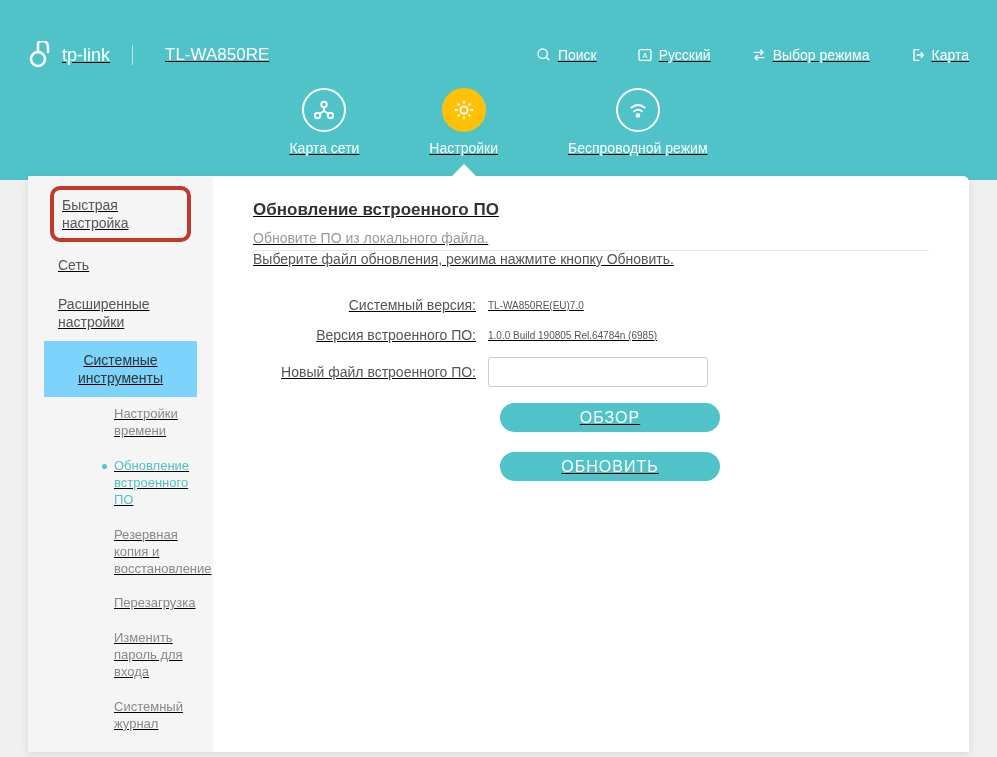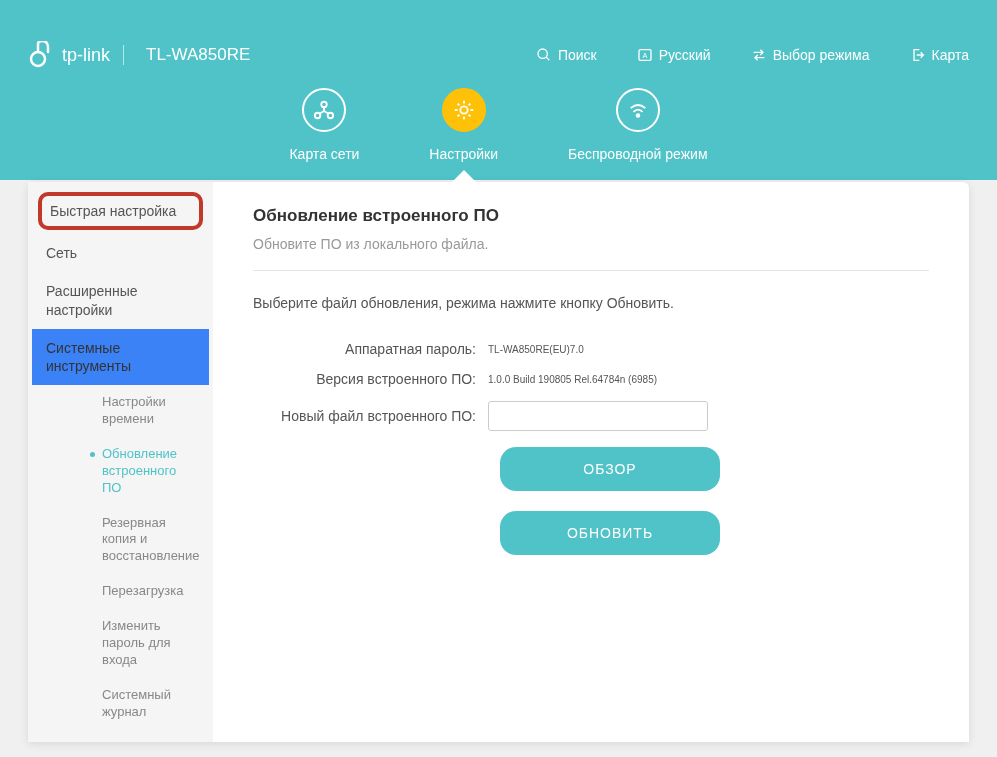--- a/index.html
+++ b/index.html
@@ -6,20 +6,21 @@
   body {
     font-family: Arial, "Helvetica Neue", sans-serif;
     background: linear-gradient(180deg, #4fc3c7 0%, #4fc3c7 180px, #f0f0f0 180px);
     width: 997px;
     height: 757px;
     overflow: hidden;
     position: relative;
   }
   .outer {
     padding: 30px 28px 0 28px;
+    text-decoration: underline;
   }
   .topbar {
     display: flex;
     align-items: center;
     justify-content: space-between;
     height: 50px;
     color: #fff;
   }
   .brand {
     display: flex;
@@ -32,22 +33,22 @@
     gap: 6px;
     font-size: 18px;
     font-weight: 500;
   }
   .logo-mark {
     width: 28px; height: 28px;
     position: relative;
   }
   .model {
     border-left: 1px solid rgba(255,255,255,0.6);
-    padding-left: 22px;
-    margin-left: 3px;
+    padding-left: 32px;
+    margin-left: 12px;
     font-size: 17px;
     font-weight: 400;
   }
   .top-actions {
     display: flex;
     gap: 40px;
     align-items: center;
     font-size: 14px;
   }
   .top-action {
@@ -61,21 +62,21 @@
     display: flex;
     justify-content: center;
     gap: 70px;
     margin-top: 8px;
     padding-bottom: 20px;
   }
   .tab {
     display: flex;
     flex-direction: column;
     align-items: center;
-    gap: 14px;
+    gap: 8px;
     color: #fff;
     font-size: 14px;
     cursor: pointer;
     position: relative;
   }
   .tab-circle {
     width: 44px; height: 44px;
     border: 2px solid #fff;
     border-radius: 50%;
     display: flex;
@@ -100,38 +101,39 @@
   .panel {
     background: #fff;
     border-radius: 6px 6px 0 0;
     display: flex;
     min-height: 560px;
     box-shadow: 0 2px 10px rgba(0,0,0,0.1);
   }
   .sidebar {
     width: 185px;
     background: #f5f5f5;
-    padding: 10px 4px;
+    padding: 10px 16px;
   }
   .nav-item {
     padding: 10px 14px;
     font-size: 14px;
     color: #555;
     cursor: pointer;
     line-height: 1.3;
   }
   .nav-item.highlight-callout {
     border: 4px solid #c0392b;
     border-radius: 10px;
     margin: 0 6px 4px 6px;
     padding: 6px 8px;
   }
   .nav-item.active-parent {
-    background: #3b82f6;
+    background: #7dd3fc;
     color: #333;
+    text-align: center;
   }
   .nav-sub {
     padding: 9px 14px 9px 26px;
     font-size: 13px;
     color: #888;
     cursor: pointer;
     line-height: 1.3;
     position: relative;
     margin-left: 44px;
   }
@@ -153,23 +155,22 @@
   }
   .content h2 {
     font-size: 17px;
     color: #333;
     font-weight: 600;
     margin-bottom: 10px;
   }
   .content .sub {
     font-size: 14px;
     color: #999;
-    padding-bottom: 18px;
+    padding-bottom: 4px;
     border-bottom: 1px solid #e5e5e5;
-    margin-bottom: 24px;
   }
   .content .instruction {
     font-size: 14px;
     color: #555;
     margin-bottom: 30px;
   }
   .form-row {
     display: flex;
     align-items: center;
     margin-bottom: 14px;
@@ -192,26 +193,26 @@
     border-radius: 3px;
     padding: 0 8px;
     font-size: 13px;
   }
   .btn-row {
     margin-left: 247px;
     margin-top: 16px;
   }
   .btn {
     width: 220px;
-    height: 44px;
+    height: 29px;
     background: #4fc3c7;
     color: #fff;
     border: none;
     border-radius: 16px;
-    font-size: 14px;
+    font-size: 16px;
     letter-spacing: 1px;
     cursor: pointer;
     display: block;
   }
   .btn + .btn-gap { height: 20px; }
 </style>
 </head>
 <body>
 
 <div class="outer">
@@ -308,21 +309,21 @@
       <div class="nav-sub"><span>Изменить пароль для входа</span></div>
       <div class="nav-sub"><span>Системный журнал</span></div>
     </div>
 
     <div class="content">
       <h2>Обновление встроенного ПО</h2>
       <div class="sub">Обновите ПО из локального файла.</div>
       <div class="instruction">Выберите файл обновления, режима нажмите кнопку Обновить.</div>
 
       <div class="form-row">
-        <div class="form-label">Аппаратная пароль:</div>
+        <div class="form-label">Системный версия:</div>
         <div class="form-value">TL-WA850RE(EU)7.0</div>
       </div>
       <div class="form-row">
         <div class="form-label">Версия встроенного ПО:</div>
         <div class="form-value">1.0.0 Build 190805 Rel.64784n (6985)</div>
       </div>
       <div class="form-row">
         <div class="form-label">Новый файл встроенного ПО:</div>
         <input class="form-input" type="text" style="">
       </div>

